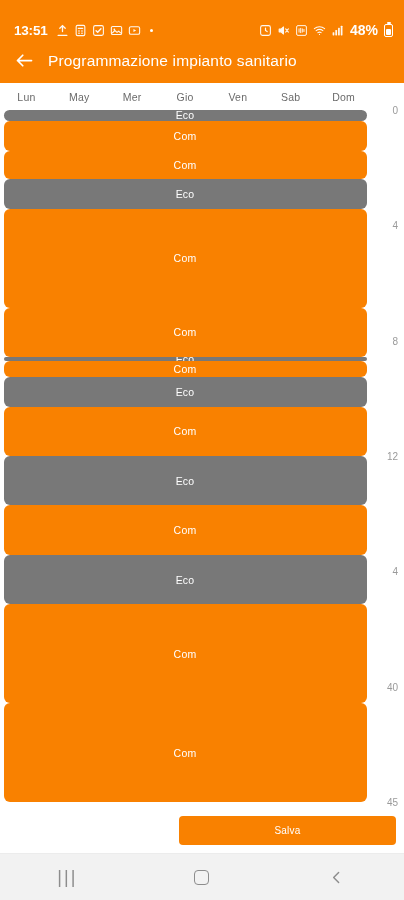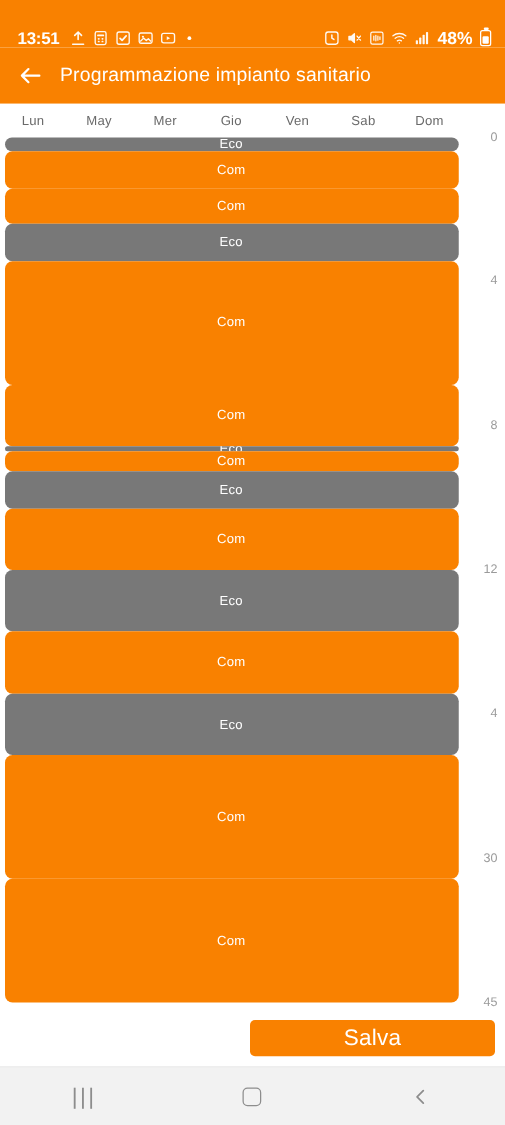--- a/index.html
+++ b/index.html
@@ -175,27 +175,27 @@
   
   .save-row {
     flex: 0 0 auto;
     height: 45px;
     display: flex;
     align-items: center;
     justify-content: flex-end;
     padding: 0 8px 0 0;
   }
   .save-btn {
-    width: 196px;
+    width: 217px;
     height: 29px;
     background: #F98100;
     border: none;
     border-radius: 4px;
     color: #ffffff;
-    font-size: 18px;
+    font-size: 10px;
     font-family: "Liberation Sans", sans-serif;
     cursor: pointer;
     letter-spacing: .2px;
   }
 
   
   .nav-bar {
     flex: 0 0 auto;
     height: 47px;
     background: #f2f2f2;
@@ -395,21 +395,21 @@
               <span>Com</span>
             </div>
           </div>
         </div>
       <div class="axis" id="axis">
           <div class="axis-tick" style="top: 0%;">0</div>
           <div class="axis-tick" style="top: 16.6667%;">4</div>
           <div class="axis-tick" style="top: 33.3333%;">8</div>
           <div class="axis-tick" style="top: 50%;">12</div>
           <div class="axis-tick" style="top: 66.6667%;">4</div>
-          <div class="axis-tick" style="top: 83.3333%;">30</div>
+          <div class="axis-tick" style="top: 83.3333%;">40</div>
           <div class="axis-tick" style="top: 100%;">45</div>
         </div>
     </div>
   </div>
 
   <div class="save-row">
     <button class="save-btn">Salva</button>
   </div>
 
   <div class="nav-bar">

